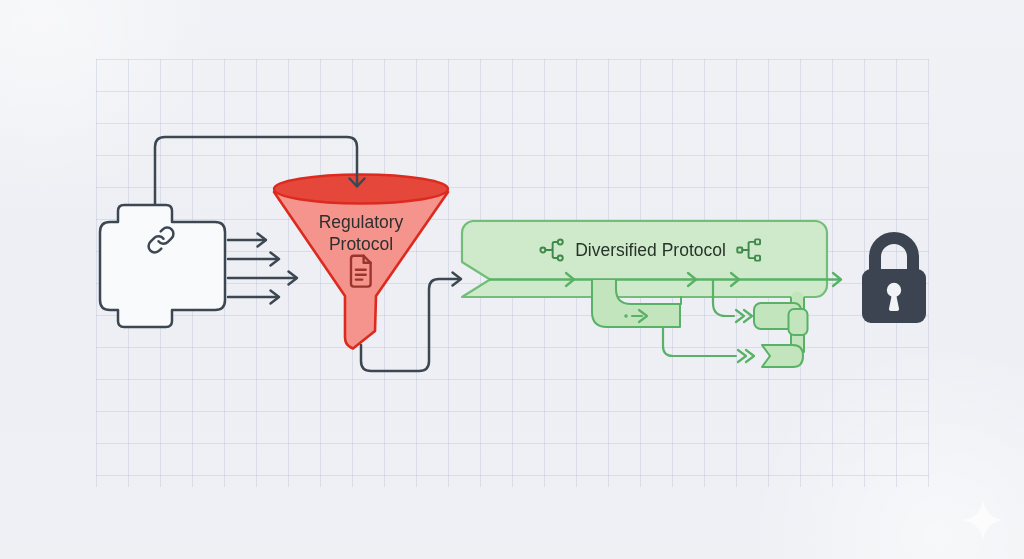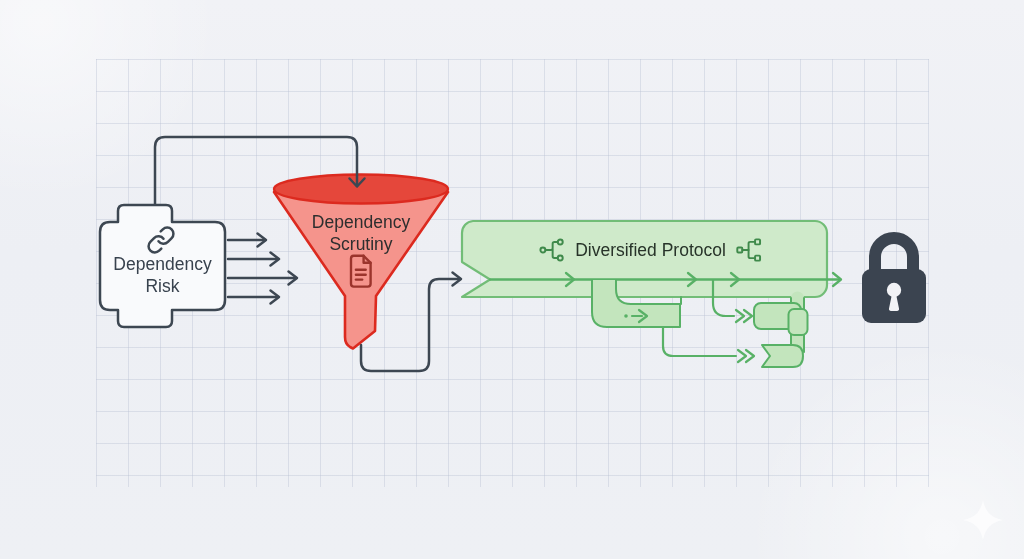--- a/index.html
+++ b/index.html
@@ -132,23 +132,22 @@
       <rect x="6" y="39" width="64" height="54" rx="9" fill="#3b4450"></rect>
       <circle cx="38" cy="60" r="7.2" fill="#f2f3f6"></circle>
       <path d="M36.2,63 L33,78.5 a2,2 0 0 0 2,2.5 h6 a2,2 0 0 0 2,-2.5 L39.8,63 Z" fill="#f2f3f6"></path>
     </g>
 
     <g transform="translate(963,500)" opacity="0.85">
       <path d="M20,0 C22.5,12 28,17.5 40,20 C28,22.5 22.5,28 20,40 C17.5,28 12,22.5 0,20 C12,17.5 17.5,12 20,0 Z" fill="#fdfdfe"></path>
     </g>
   </svg>
 
-  <div class="label box-label">Dependency Risk</div>
 
-  <div class="label funnel-label">Dependency Scrutiny</div>
+  <div class="label funnel-label">Regulatory Protocol</div>
 
   <div class="banner-title">
     <svg width="26" height="26" viewBox="0 0 24 24" fill="none" stroke-width="1.8" stroke-linecap="round" stroke-linejoin="round" stroke="#3f8a4b">
       <circle cx="3.6" cy="12" r="2.3"></circle>
         <circle cx="19.6" cy="4.6" r="2.3"></circle>
         <circle cx="19.6" cy="19.4" r="2.3"></circle>
       <path d="M6,12 H11 Q12.6,12 12.6,10.4 V6.2 Q12.6,4.6 14.2,4.6 H17.2"></path>
       <path d="M12.6,12 V17.8 Q12.6,19.4 14.2,19.4 H17.2"></path>
     </svg>
     <span class="txt">Diversified Protocol</span>

